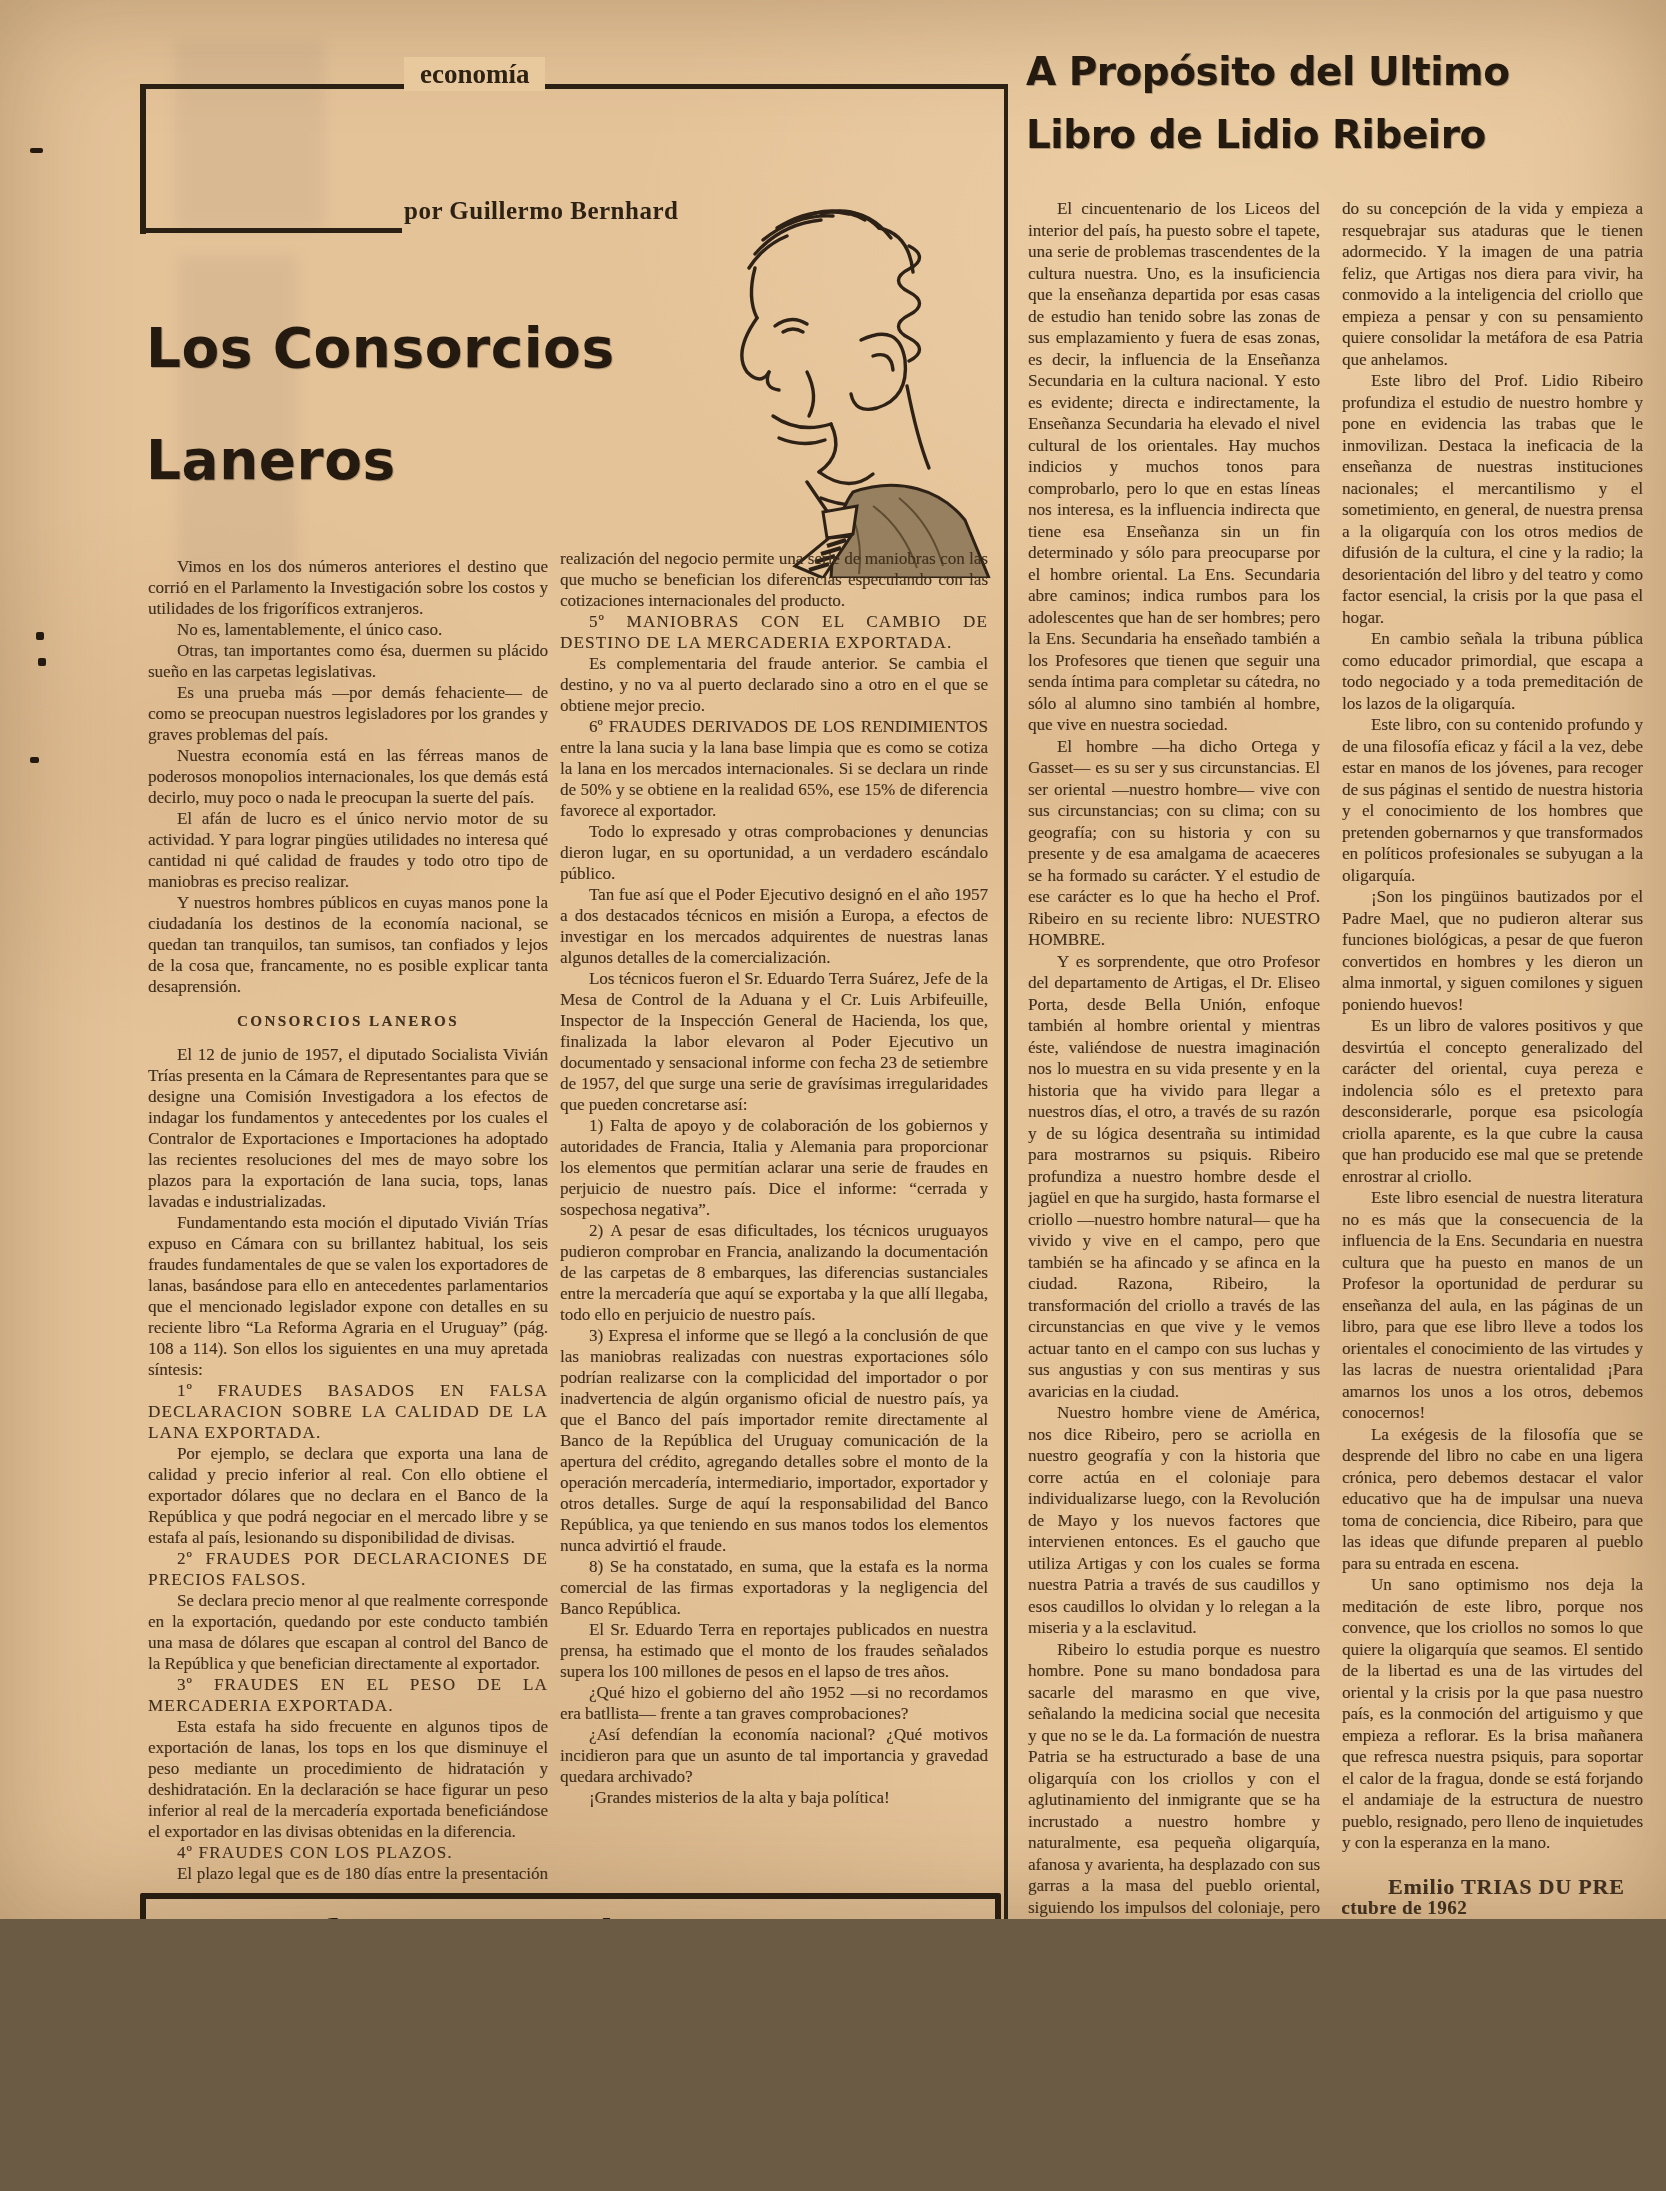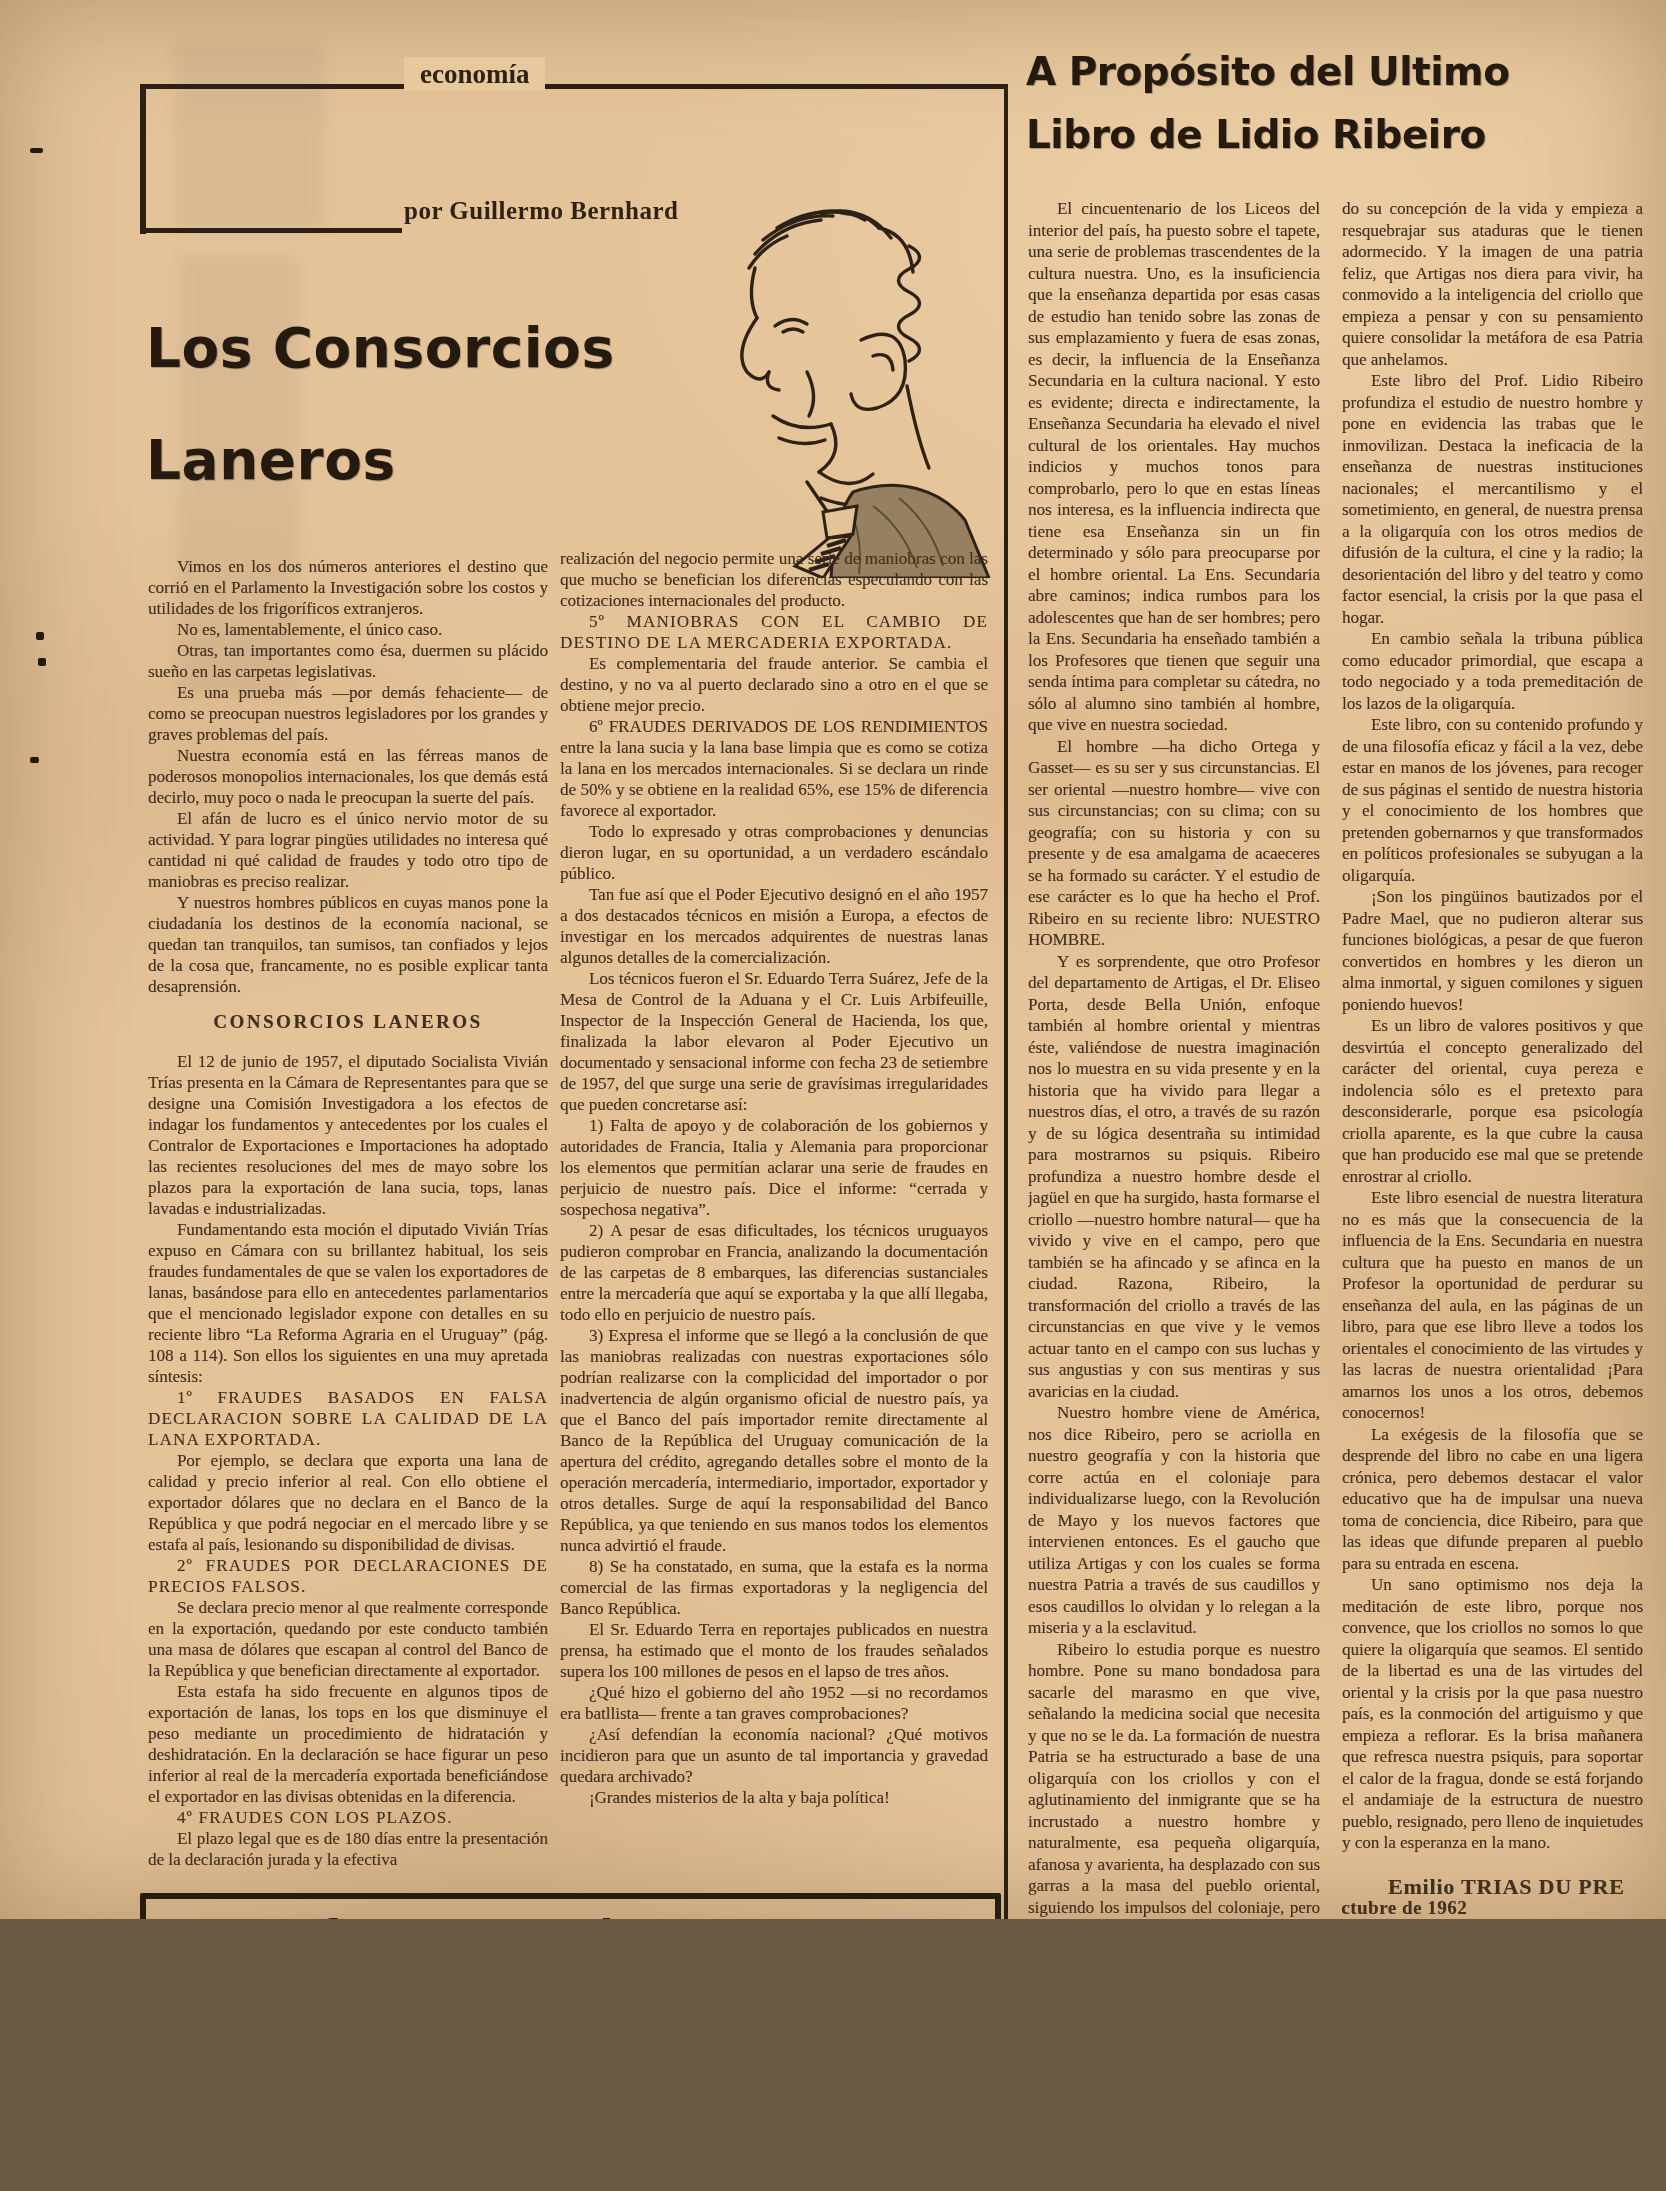--- a/index.html
+++ b/index.html
@@ -40,21 +40,21 @@
     position:absolute;overflow:hidden;
     font-size:17px;color:#40301f;
     text-shadow:0.4px 0.4px 0.3px rgba(70,48,24,0.35);
     hyphens:auto;-webkit-hyphens:auto;
   }
   .col-l{line-height:21px;}
   .col-r{line-height:21.5px;}
   .para{margin:0;text-indent:1.7em;text-align:justify;}
   .v-first{text-indent:0;}
   .v-caps{letter-spacing:1.2px;}
-  .v-center{text-align:center;text-indent:0;font-weight:700;letter-spacing:2.5px;margin:14px 0 19px 0;font-size:19px;}
+  .v-center{text-align:center;text-indent:0;font-weight:700;letter-spacing:2.5px;margin:14px 0 12px 0;font-size:15px;}
   .v-sig{margin-top:22px;text-indent:0;text-align:left;padding-left:46px;font-weight:700;font-size:22px;letter-spacing:0.8px;white-space:nowrap;}
   .v-sig2{text-indent:0;font-weight:700;font-size:19px;margin-left:-16px;letter-spacing:0.5px;}
   .ad-box{
     position:absolute;left:140px;top:1893px;width:849px;height:168px;
     border:6px solid #261c10;border-radius:2px;background:rgba(255,240,210,0.06);
   }
   .ad-title{
     position:absolute;left:46px;top:10px;
     font:700 41px/52px "DejaVu Sans", sans-serif;color:#241a10;
     text-shadow:1px 1px 0 rgba(40,28,14,0.25);
@@ -164,20 +164,21 @@
       <p class="para v-normal">Nuestra economía está en las férreas manos de poderosos monopolios internacionales, los que demás está decirlo, muy poco o nada le preocupan la suerte del país.</p>
       <p class="para v-normal">El afán de lucro es el único nervio motor de su actividad. Y para lograr pingües utilidades no interesa qué cantidad ni qué calidad de fraudes y todo otro tipo de maniobras es preciso realizar.</p>
       <p class="para v-normal">Y nuestros hombres públicos en cuyas manos pone la ciudadanía los destinos de la economía nacional, se quedan tan tranquilos, tan sumisos, tan confiados y lejos de la cosa que, francamente, no es posible explicar tanta desaprensión.</p>
       <p class="para v-center">CONSORCIOS LANEROS</p>
       <p class="para v-normal">El 12 de junio de 1957, el diputado Socialista Vivián Trías presenta en la Cámara de Representantes para que se designe una Comisión Investigadora a los efectos de indagar los fundamentos y antecedentes por los cuales el Contralor de Exportaciones e Importaciones ha adoptado las recientes resoluciones del mes de mayo sobre los plazos para la exportación de lana sucia, tops, lanas lavadas e industrializadas.</p>
       <p class="para v-normal">Fundamentando esta moción el diputado Vivián Trías expuso en Cámara con su brillantez habitual, los seis fraudes fundamentales de que se valen los exportadores de lanas, basándose para ello en antecedentes parlamentarios que el mencionado legislador expone con detalles en su reciente libro “La Reforma Agraria en el Uruguay” (pág. 108 a 114). Son ellos los siguientes en una muy apretada síntesis:</p>
       <p class="para v-caps">1º FRAUDES BASADOS EN FALSA DECLARACION SOBRE LA CALIDAD DE LA LANA EXPORTADA.</p>
       <p class="para v-normal">Por ejemplo, se declara que exporta una lana de calidad y precio inferior al real. Con ello obtiene el exportador dólares que no declara en el Banco de la República y que podrá negociar en el mercado libre y se estafa al país, lesionando su disponibilidad de divisas.</p>
       <p class="para v-caps">2º FRAUDES POR DECLARACIONES DE PRECIOS FALSOS.</p>
       <p class="para v-normal">Se declara precio menor al que realmente corresponde en la exportación, quedando por este conducto también una masa de dólares que escapan al control del Banco de la República y que benefician directamente al exportador.</p>
+      <p class="para v-caps">3º FRAUDES EN EL PESO DE LA MERCADERIA EXPORTADA.</p>
       <p class="para v-normal">Esta estafa ha sido frecuente en algunos tipos de exportación de lanas, los tops en los que disminuye el peso mediante un procedimiento de hidratación y deshidratación. En la declaración se hace figurar un peso inferior al real de la mercadería exportada beneficiándose el exportador en las divisas obtenidas en la diferencia.</p>
       <p class="para v-caps">4º FRAUDES CON LOS PLAZOS.</p>
       <p class="para v-normal">El plazo legal que es de 180 días entre la presentación de la declaración jurada y la efectiva</p>
     </div>
   <div class="col col-l" style="left:560px;top:548px;width:428px;height:1336px;">
       <p class="para v-first">realización del negocio permite una serie de maniobras con las que mucho se benefician los diferencias especulando con las cotizaciones internacionales del producto.</p>
       <p class="para v-caps">5º MANIOBRAS CON EL CAMBIO DE DESTINO DE LA MERCADERIA EXPORTADA.</p>
       <p class="para v-normal">Es complementaria del fraude anterior. Se cambia el destino, y no va al puerto declarado sino a otro en el que se obtiene mejor precio.</p>
       <p class="para v-normal">6º FRAUDES DERIVADOS DE LOS RENDIMIENTOS entre la lana sucia y la lana base limpia que es como se cotiza la lana en los mercados internacionales. Si se declara un rinde de 50% y se obtiene en la realidad 65%, ese 15% de diferencia favorece al exportador.</p>
       <p class="para v-normal">Todo lo expresado y otras comprobaciones y denuncias dieron lugar, en su oportunidad, a un verdadero escándalo público.</p>

